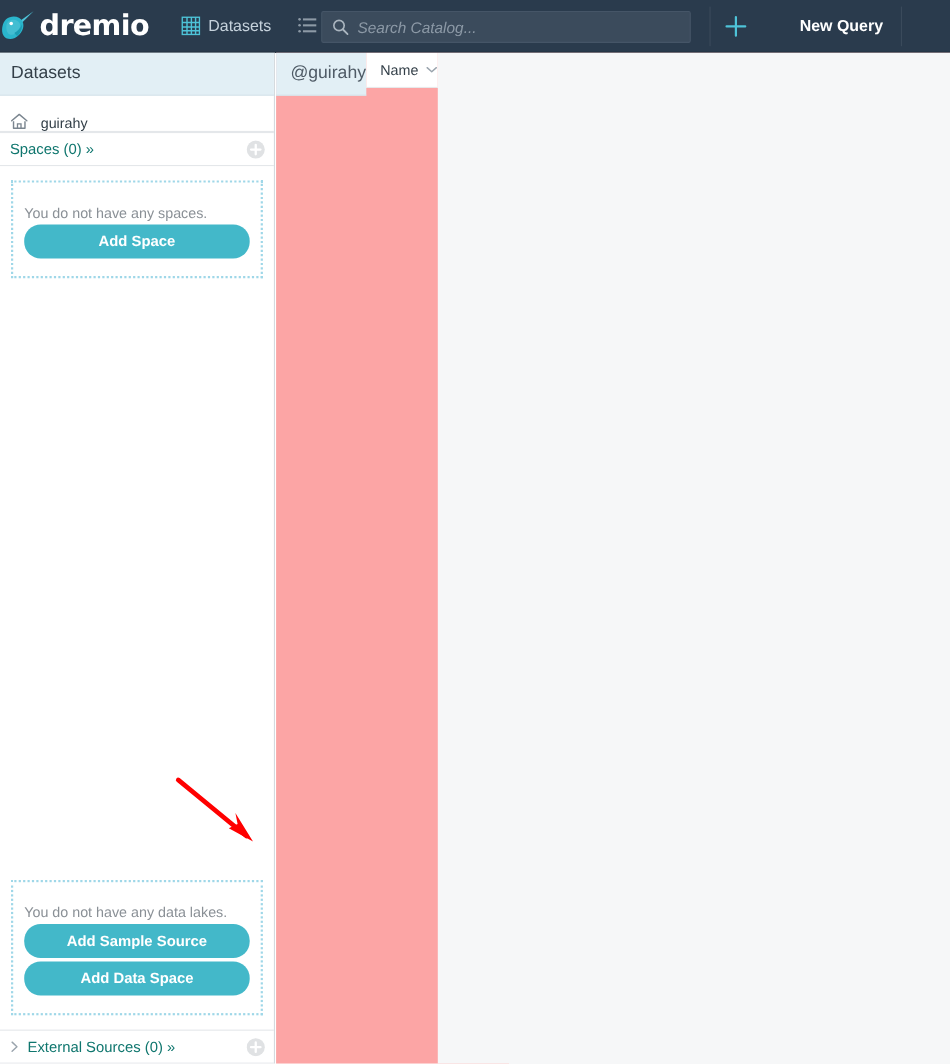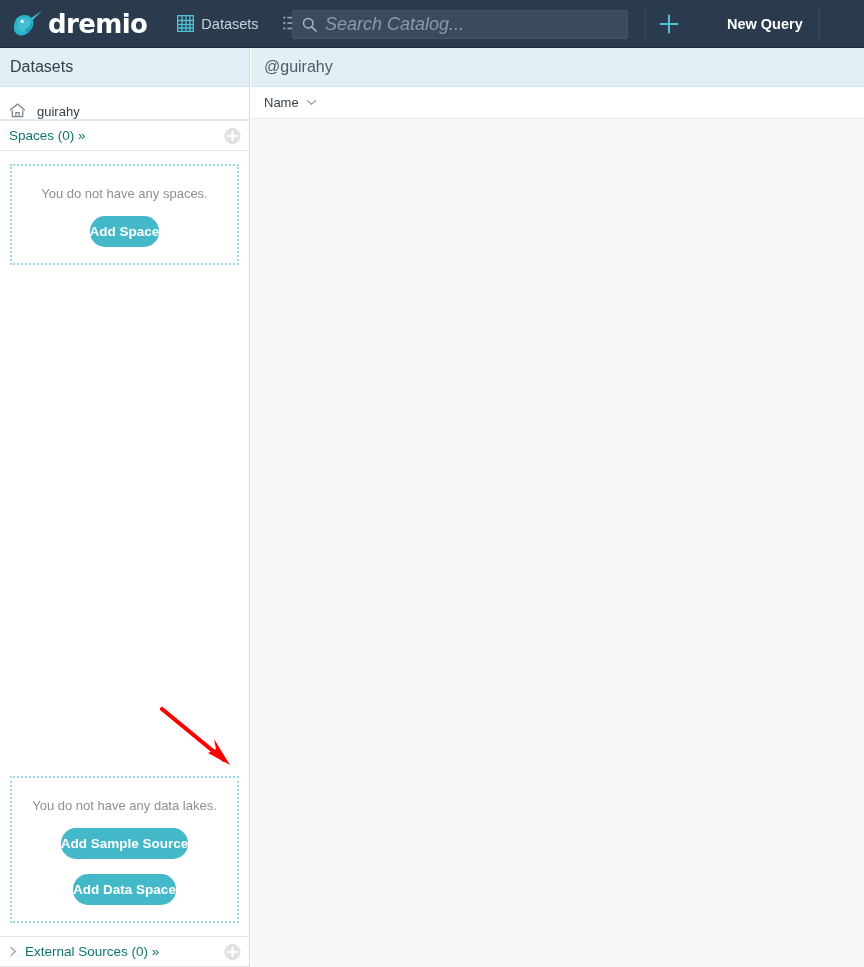--- a/index.html
+++ b/index.html
@@ -12,21 +12,21 @@
   #app { position: relative; width: 864px; height: 967px; }
 
   
   .topbar {
     position: absolute; left: 0; top: 0;
     width: 864px; height: 48px;
     background: #2a3b4d;
     display: flex; align-items: center;
     border-bottom: 1px solid #1f2c3a;
   }
-  .logo-wrap { display: flex; align-items: center; padding-left: 12px; }
+  .logo-wrap { display: flex; align-items: center; padding-left: 0; }
   .logo-mark { width: 34px; height: 32px; display: block; }
   .logo-text {
     color: #ffffff; font-size: 26px; font-weight: bold;
     letter-spacing: -0.6px; margin-left: 2px;
     font-family: "DejaVu Sans", sans-serif;
   }
   .nav-items { display: flex; align-items: center; margin-left: 18px; }
   .nav-item {
     display: flex; align-items: center; gap: 7px;
     padding: 0 12px; height: 48px; cursor: pointer;
@@ -41,21 +41,21 @@
     width: 336px; height: 29px;
     background: #3b4b5c;
     border: 1px solid #455567;
     border-radius: 2px;
     display: flex; align-items: center;
     padding-left: 9px;
   }
   .search-icon { width: 15px; height: 15px; flex: none; }
   .search-input {
     background: transparent; border: none; outline: none;
-    color: #c8d2db; font-size: 18px; font-style: italic;
+    color: #c8d2db; font-size: 14px; font-style: italic;
     margin-left: 8px; width: 280px;
     font-family: "Liberation Sans", sans-serif;
   }
   .search-input::placeholder { color: #8c99a6; font-style: italic; opacity: 1; }
 
   .new-query {
     position: absolute; left: 645px; top: 6px;
     height: 36px; display: flex; align-items: center;
     padding: 0 16px 0 12px;
     border-left: 1px solid #3a4a5b;
@@ -108,39 +108,39 @@
   .section-add {
     position: absolute; right: 8px; top: 50%;
     transform: translateY(-50%);
     width: 17px; height: 17px; cursor: pointer;
   }
 
   .empty-box {
     margin: 13px 10px; padding: 20px 10px 16px;
     border: 2px dotted #9fd7e8;
     display: flex; flex-direction: column;
-    align-items: center; gap: 15px;
+    gap: 3px;
     flex: none;
   }
   .empty-text { font-size: 13px; color: #8a9096; }
   .btn-teal {
     background: #43b8c9; color: #ffffff;
     font-size: 13.5px; font-weight: bold;
     border: none; border-radius: 15px;
     padding: 8px 0; cursor: pointer;
     font-family: "Liberation Sans", sans-serif;
   }
   .spacer { flex: 1 1 auto; }
 
   
   .content {
     position: absolute; left: 251px; top: 48px;
     width: 613px; height: 919px;
     background: #fca5a5;
-    display: flex; flex-direction: column;
+    display: flex; flex-direction: row;
   }
   .content-header {
     height: 39px; background: #e2eff5;
     display: flex; align-items: center;
     padding-left: 13px; flex: none;
     border-bottom: 1px solid #d6e3ea;
   }
   .content-title { font-size: 16px; color: #4f5b66; }
   .table-head {
     height: 32px; background: #ffffff;

